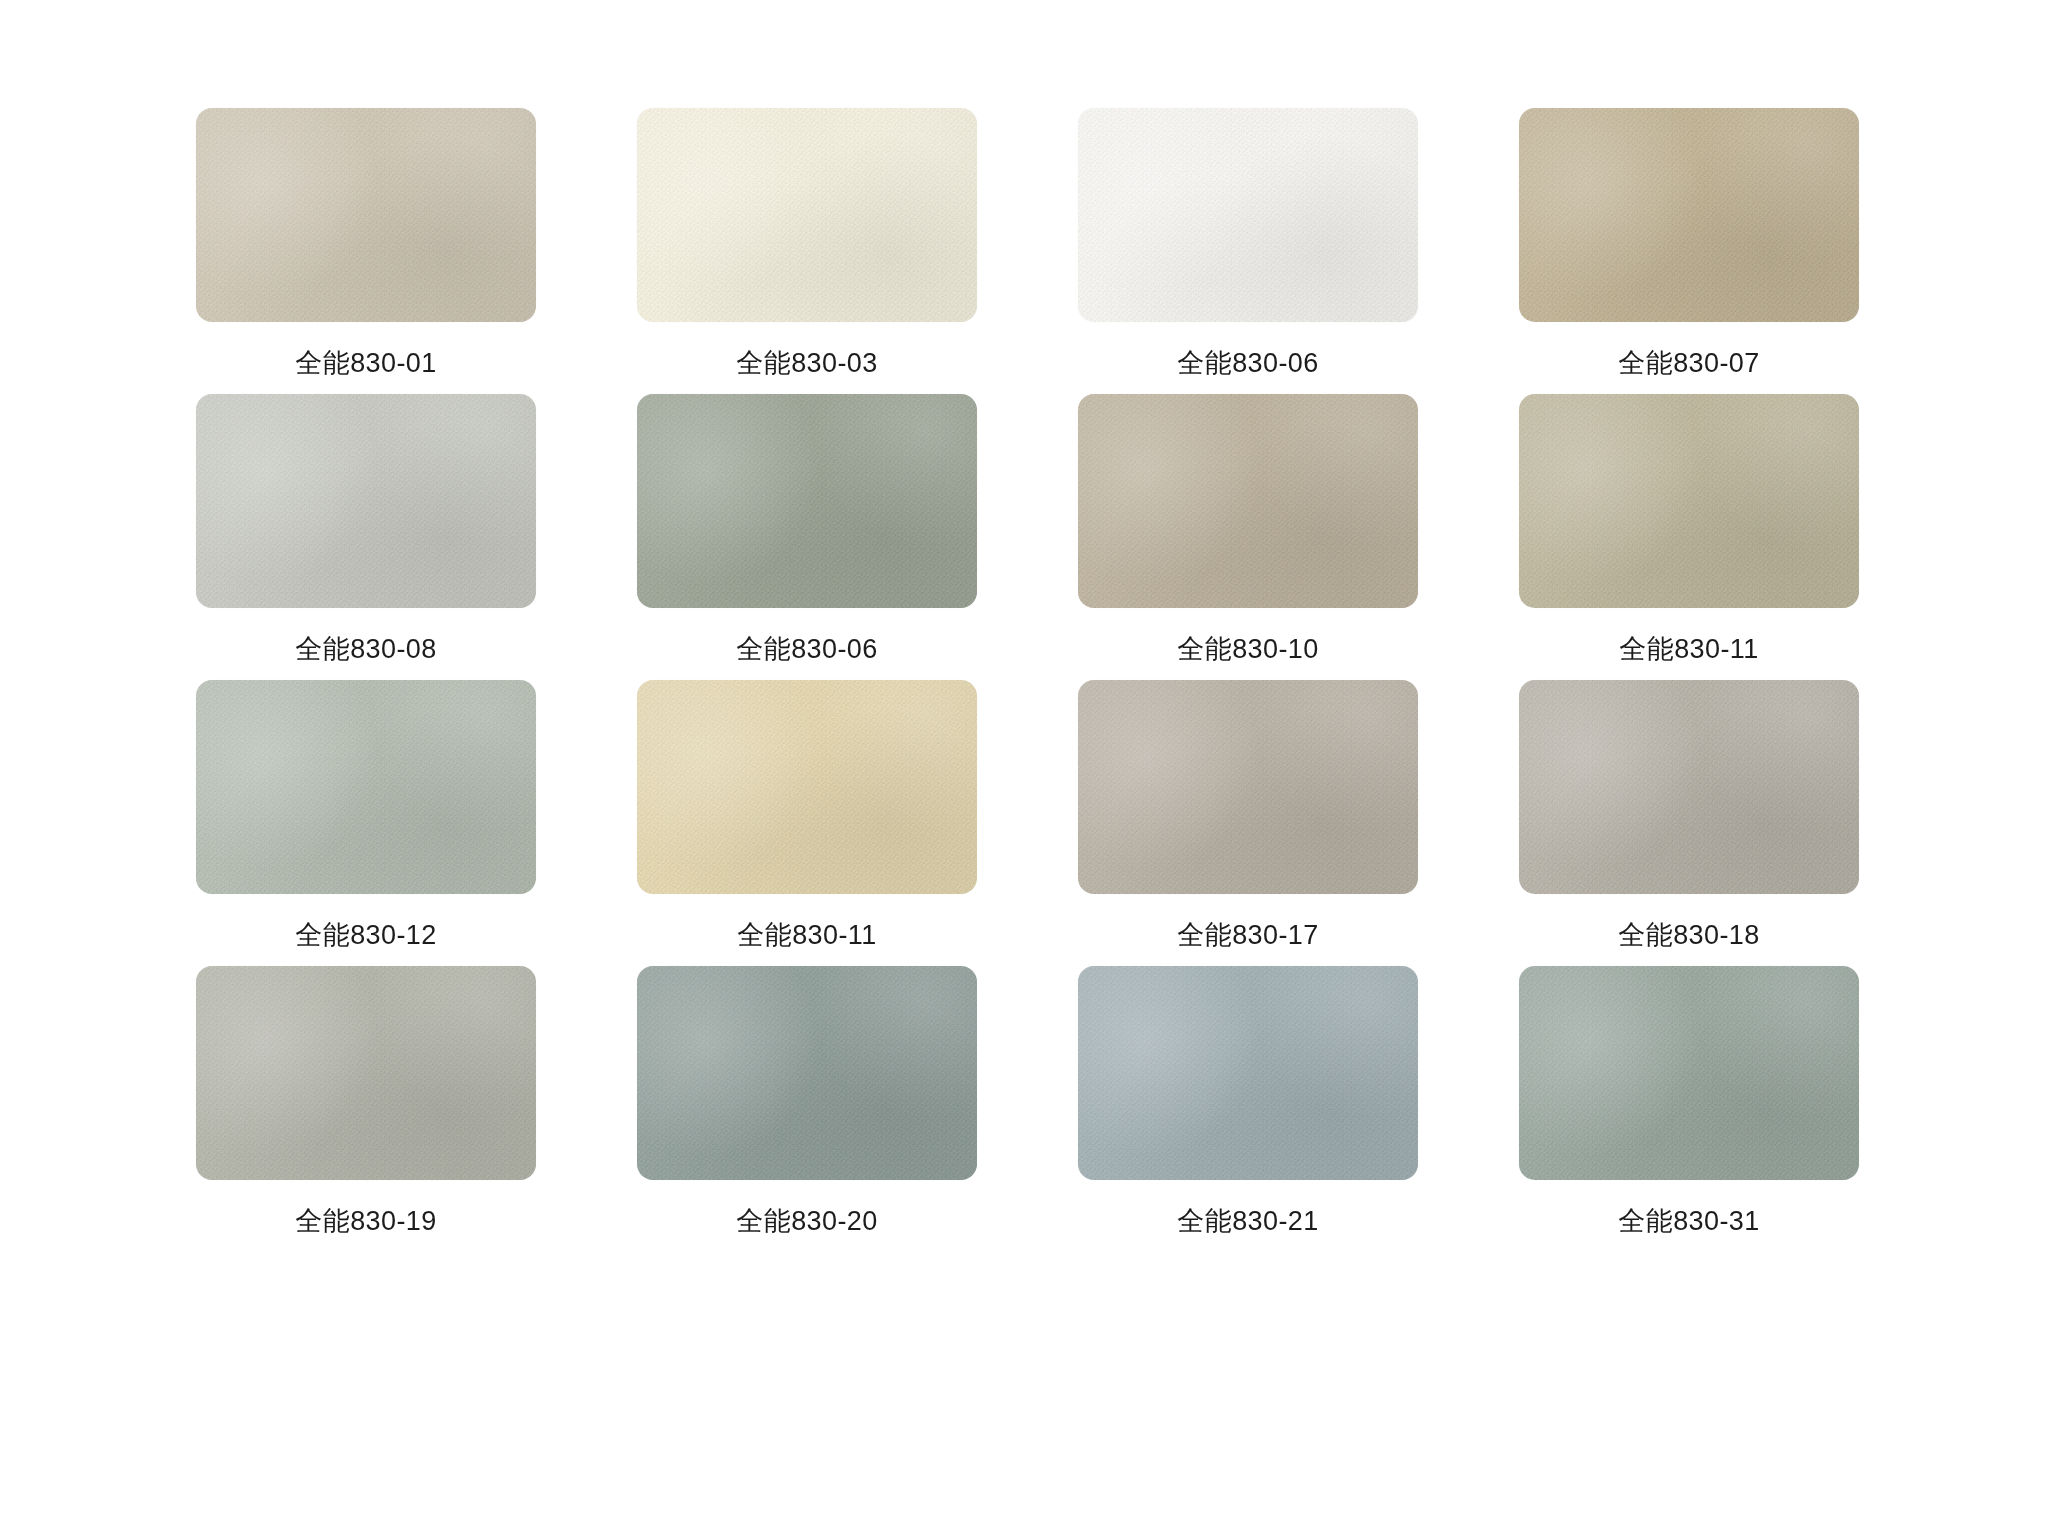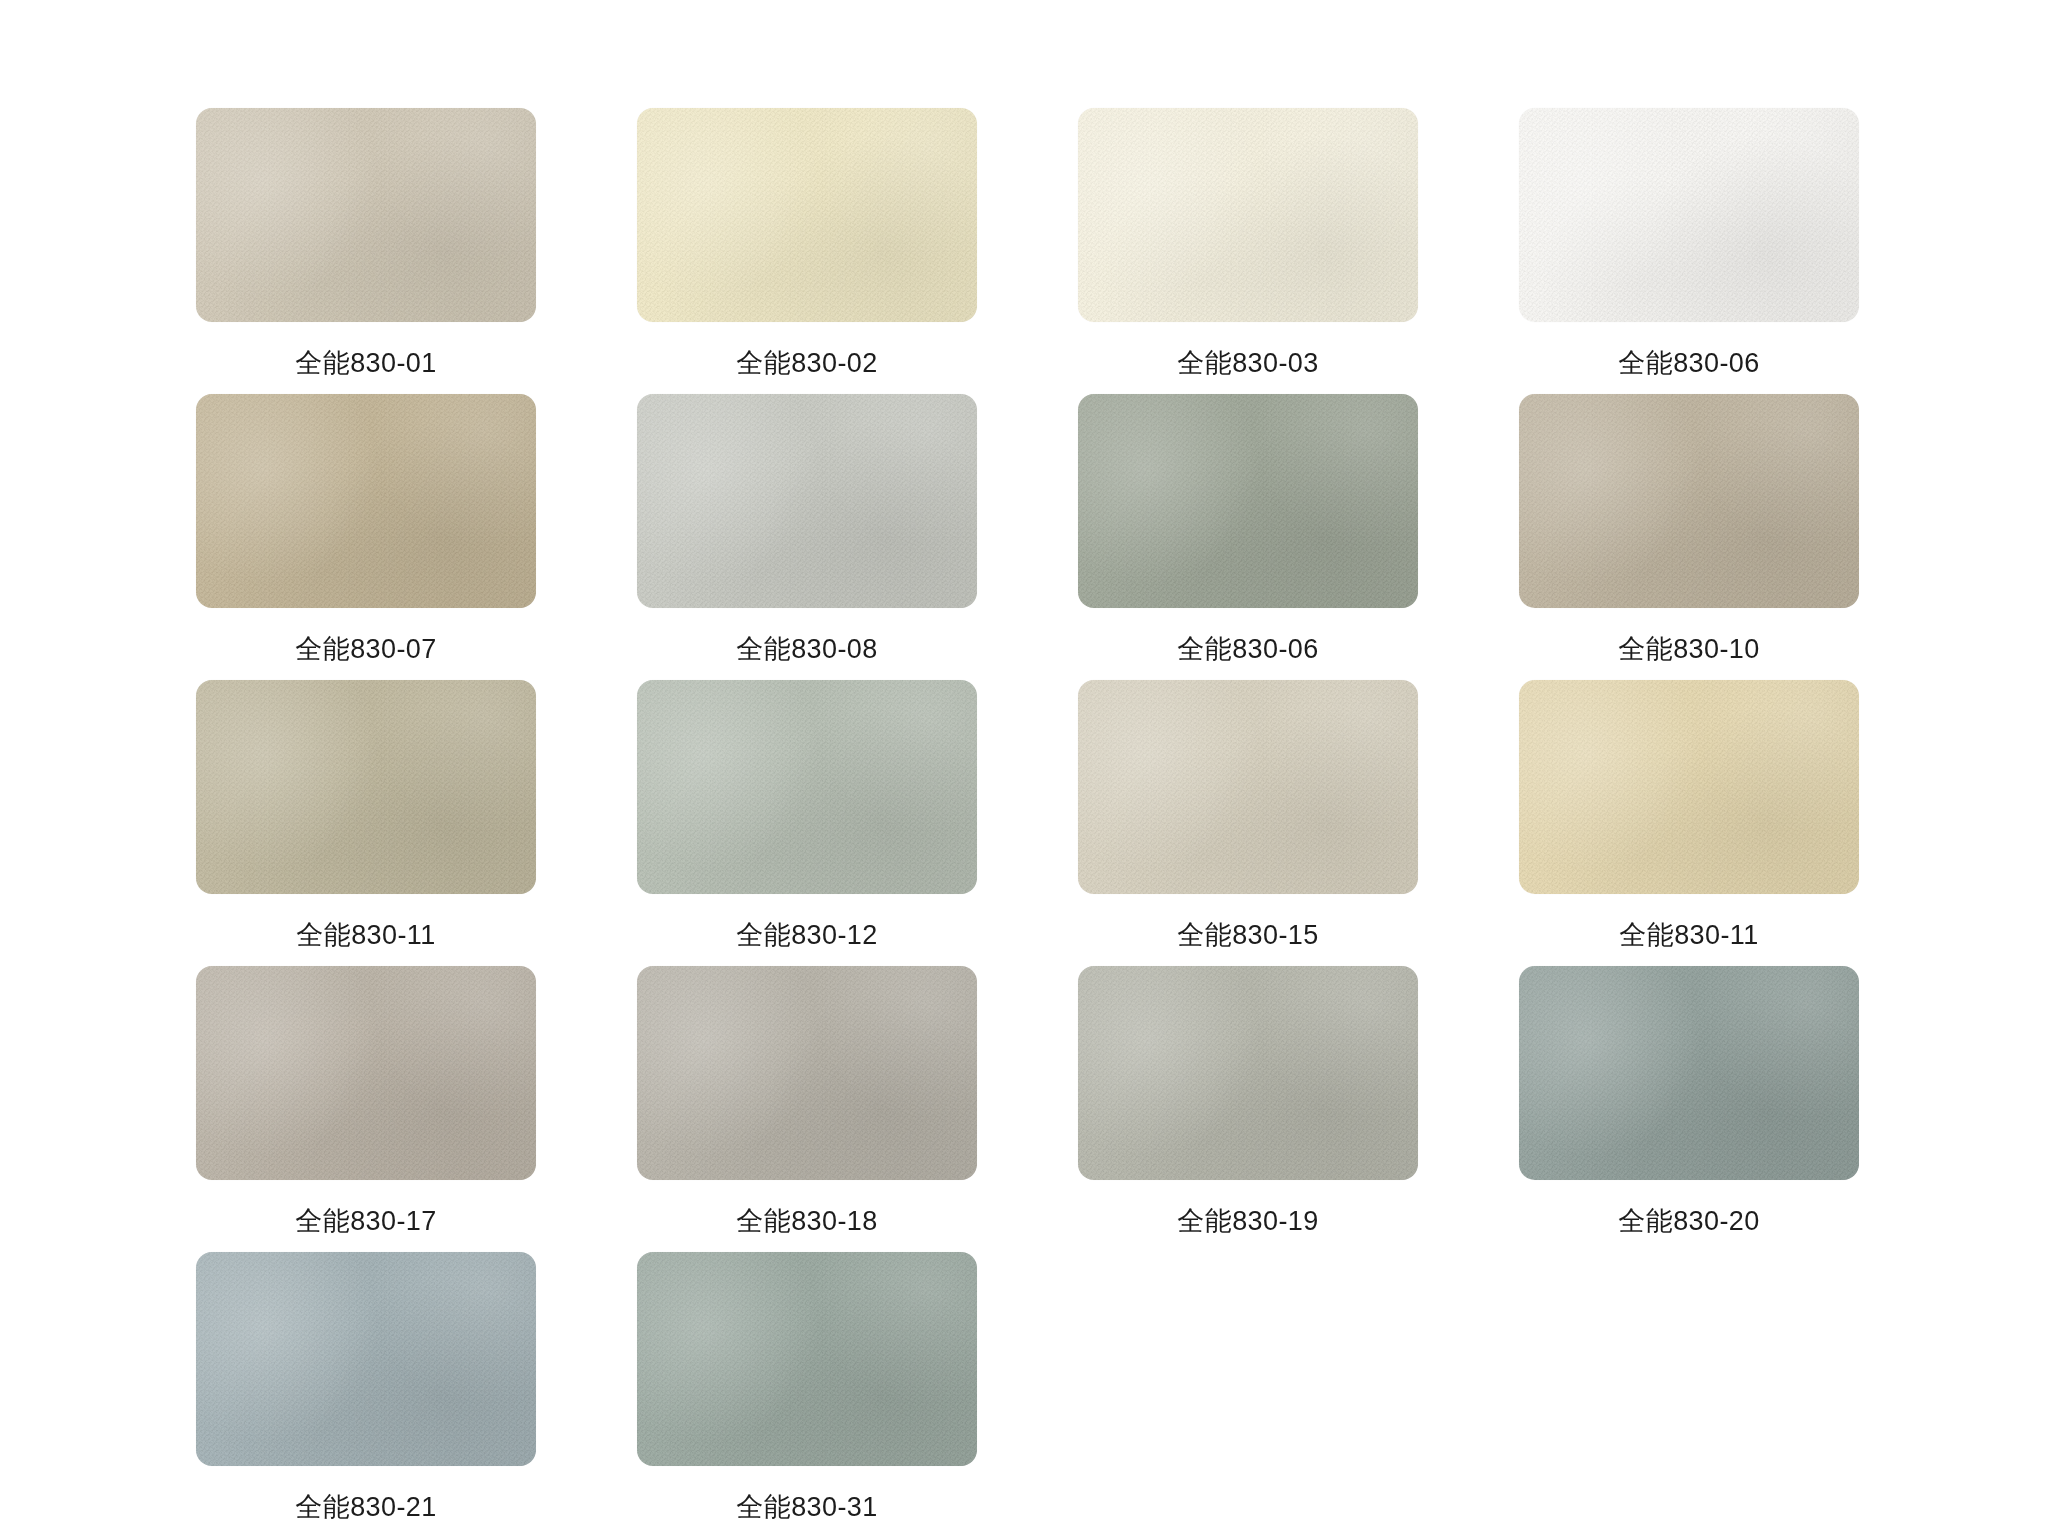--- a/index.html
+++ b/index.html
@@ -104,28 +104,20 @@
   <div class="swatch-grid">
       <div class="swatch-cell">
         <div class="swatch-chip" style="background-color: rgb(206, 198, 179);">
           <div class="grain-fine"></div>
           <div class="grain"></div>
           <div class="sheen"></div>
         </div>
         <div class="swatch-label">全能830-01</div>
       </div>
       <div class="swatch-cell">
-        <div class="swatch-chip" style="background-color: rgb(238, 231, 195);">
-          <div class="grain-fine"></div>
-          <div class="grain"></div>
-          <div class="sheen"></div>
-        </div>
-        <div class="swatch-label">全能830-02</div>
-      </div>
-      <div class="swatch-cell">
         <div class="swatch-chip" style="background-color: rgb(244, 239, 221);">
           <div class="grain-fine"></div>
           <div class="grain"></div>
           <div class="sheen"></div>
         </div>
         <div class="swatch-label">全能830-03</div>
       </div>
       <div class="swatch-cell">
         <div class="swatch-chip" style="background-color: rgb(246, 245, 242);">
           <div class="grain-fine"></div>
@@ -174,28 +166,20 @@
         </div>
         <div class="swatch-label">全能830-11</div>
       </div>
       <div class="swatch-cell">
         <div class="swatch-chip" style="background-color: rgb(179, 188, 176);">
           <div class="grain-fine"></div>
           <div class="grain"></div>
           <div class="sheen"></div>
         </div>
         <div class="swatch-label">全能830-12</div>
-      </div>
-      <div class="swatch-cell">
-        <div class="swatch-chip" style="background-color: rgb(214, 207, 189);">
-          <div class="grain-fine"></div>
-          <div class="grain"></div>
-          <div class="sheen"></div>
-        </div>
-        <div class="swatch-label">全能830-15</div>
       </div>
       <div class="swatch-cell">
         <div class="swatch-chip" style="background-color: rgb(228, 214, 173);">
           <div class="grain-fine"></div>
           <div class="grain"></div>
           <div class="sheen"></div>
         </div>
         <div class="swatch-label">全能830-11</div>
       </div>
       <div class="swatch-cell">

